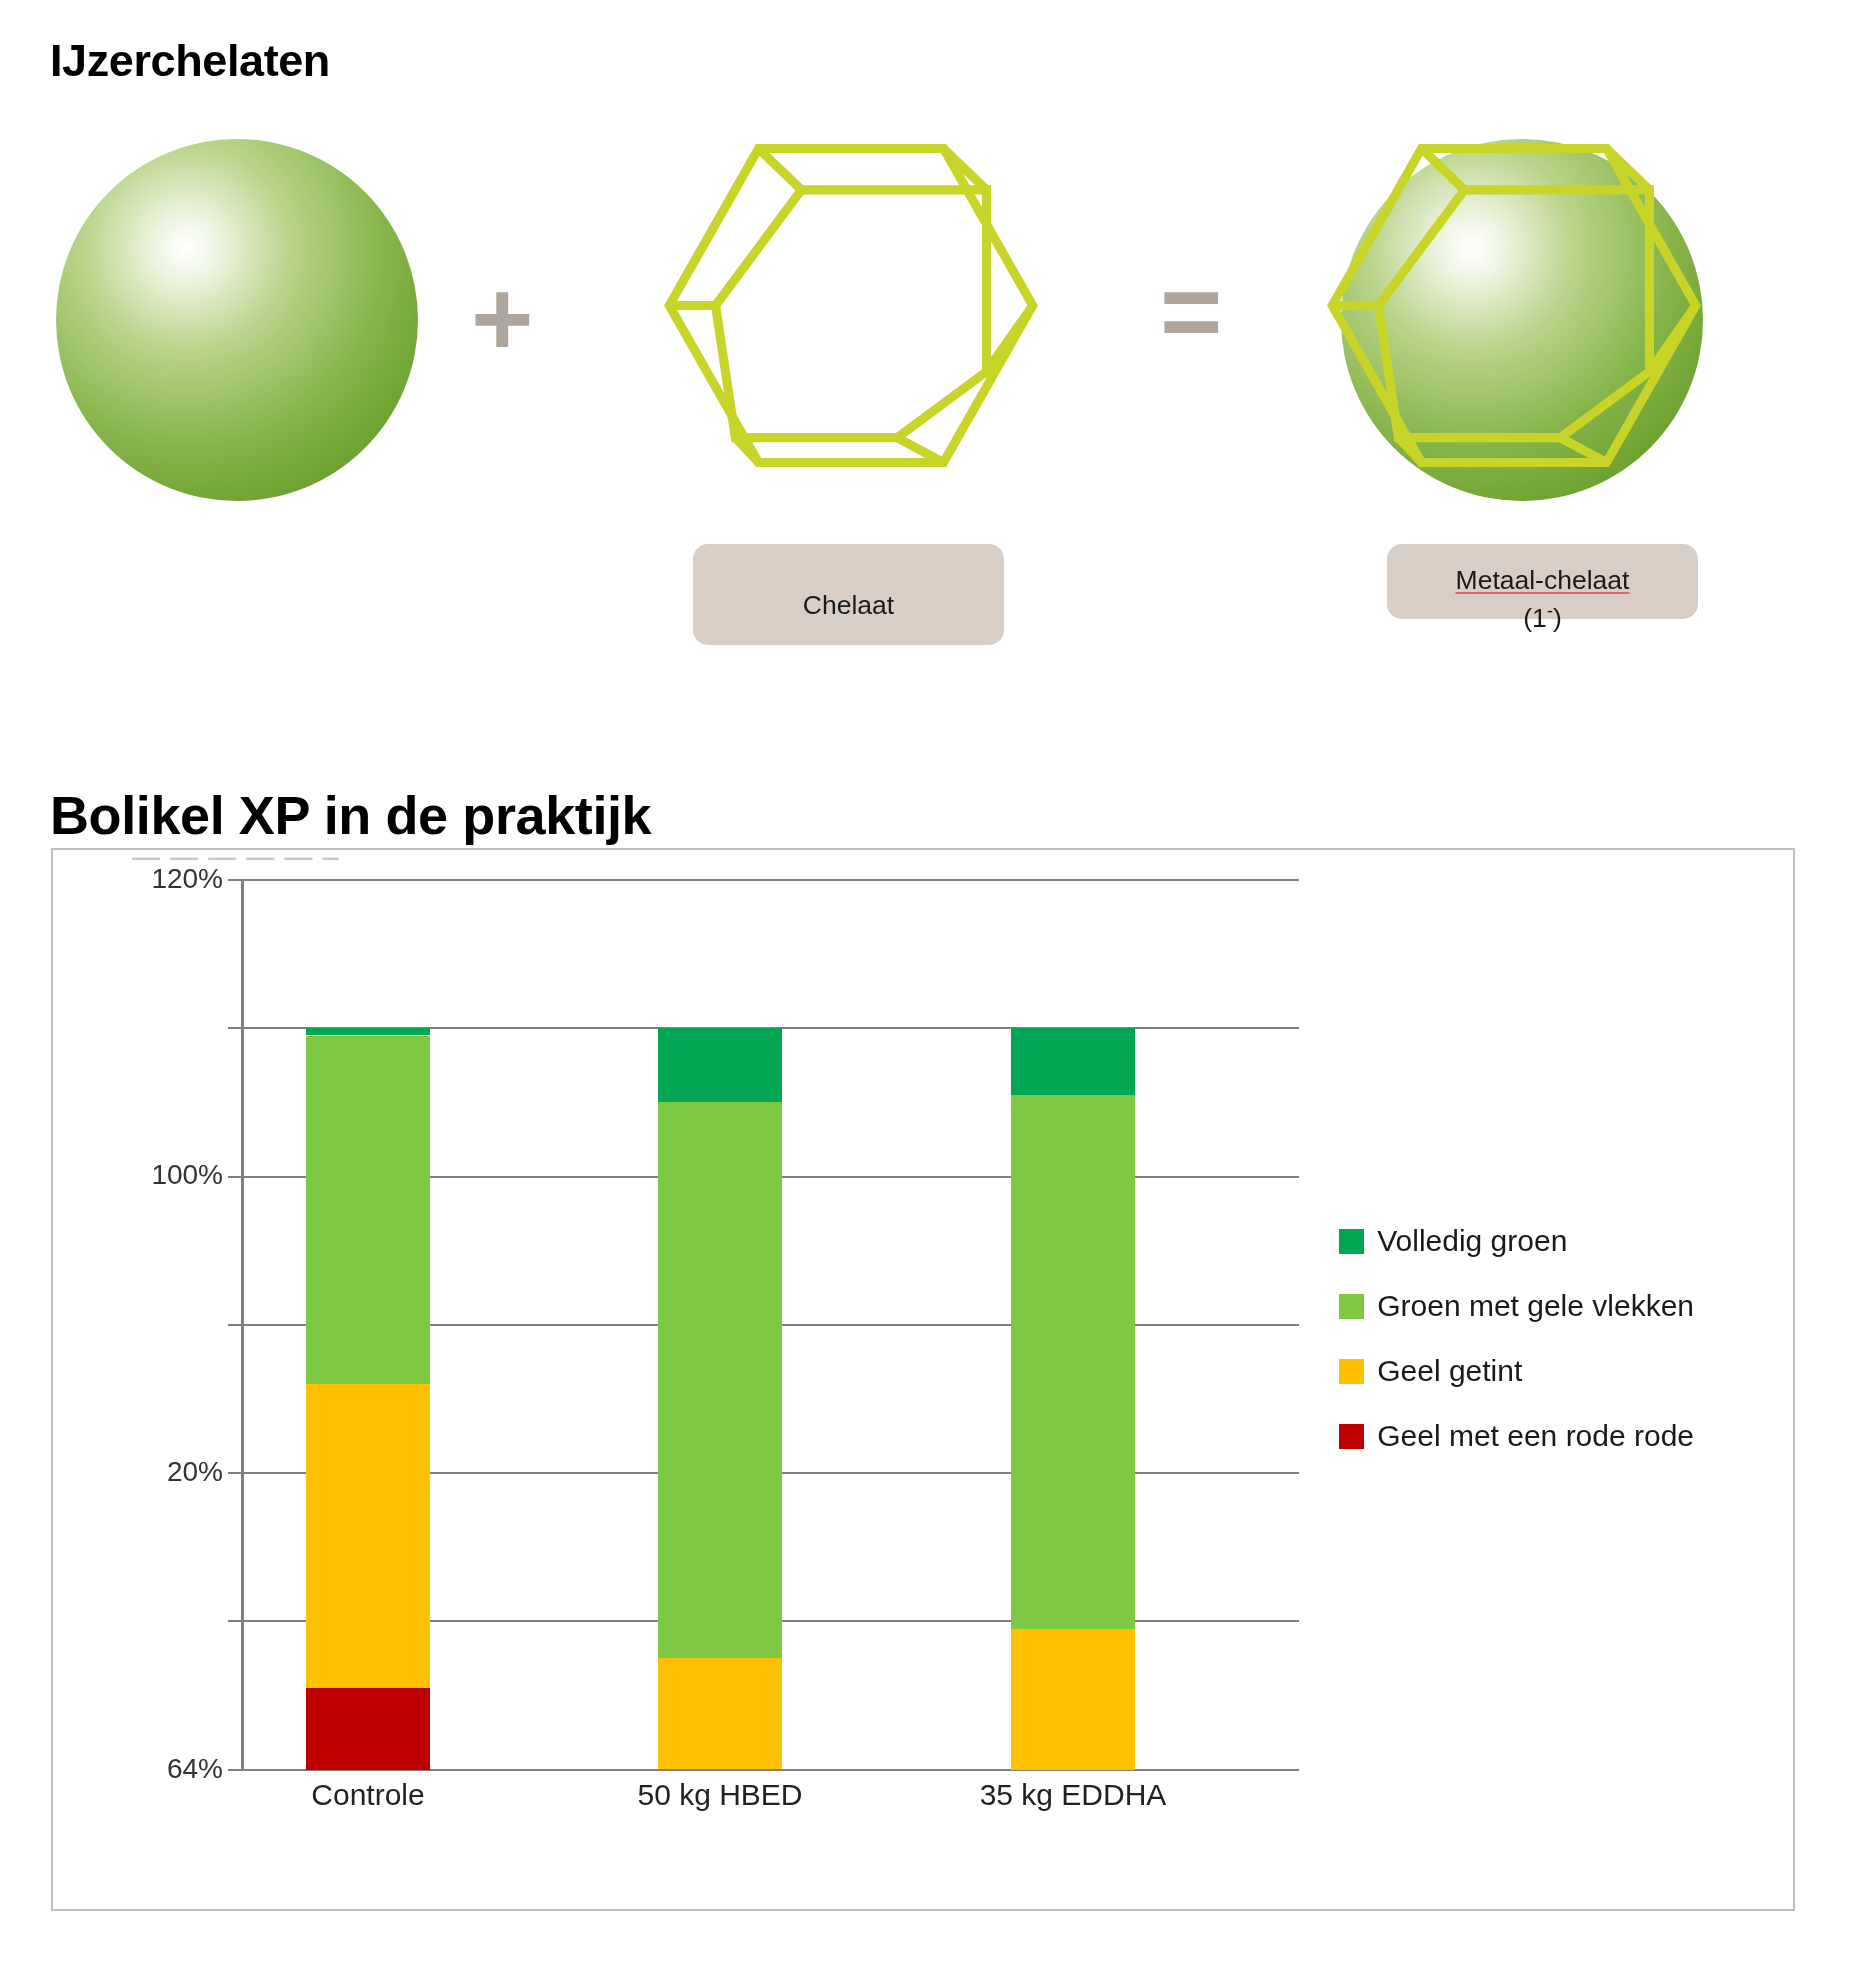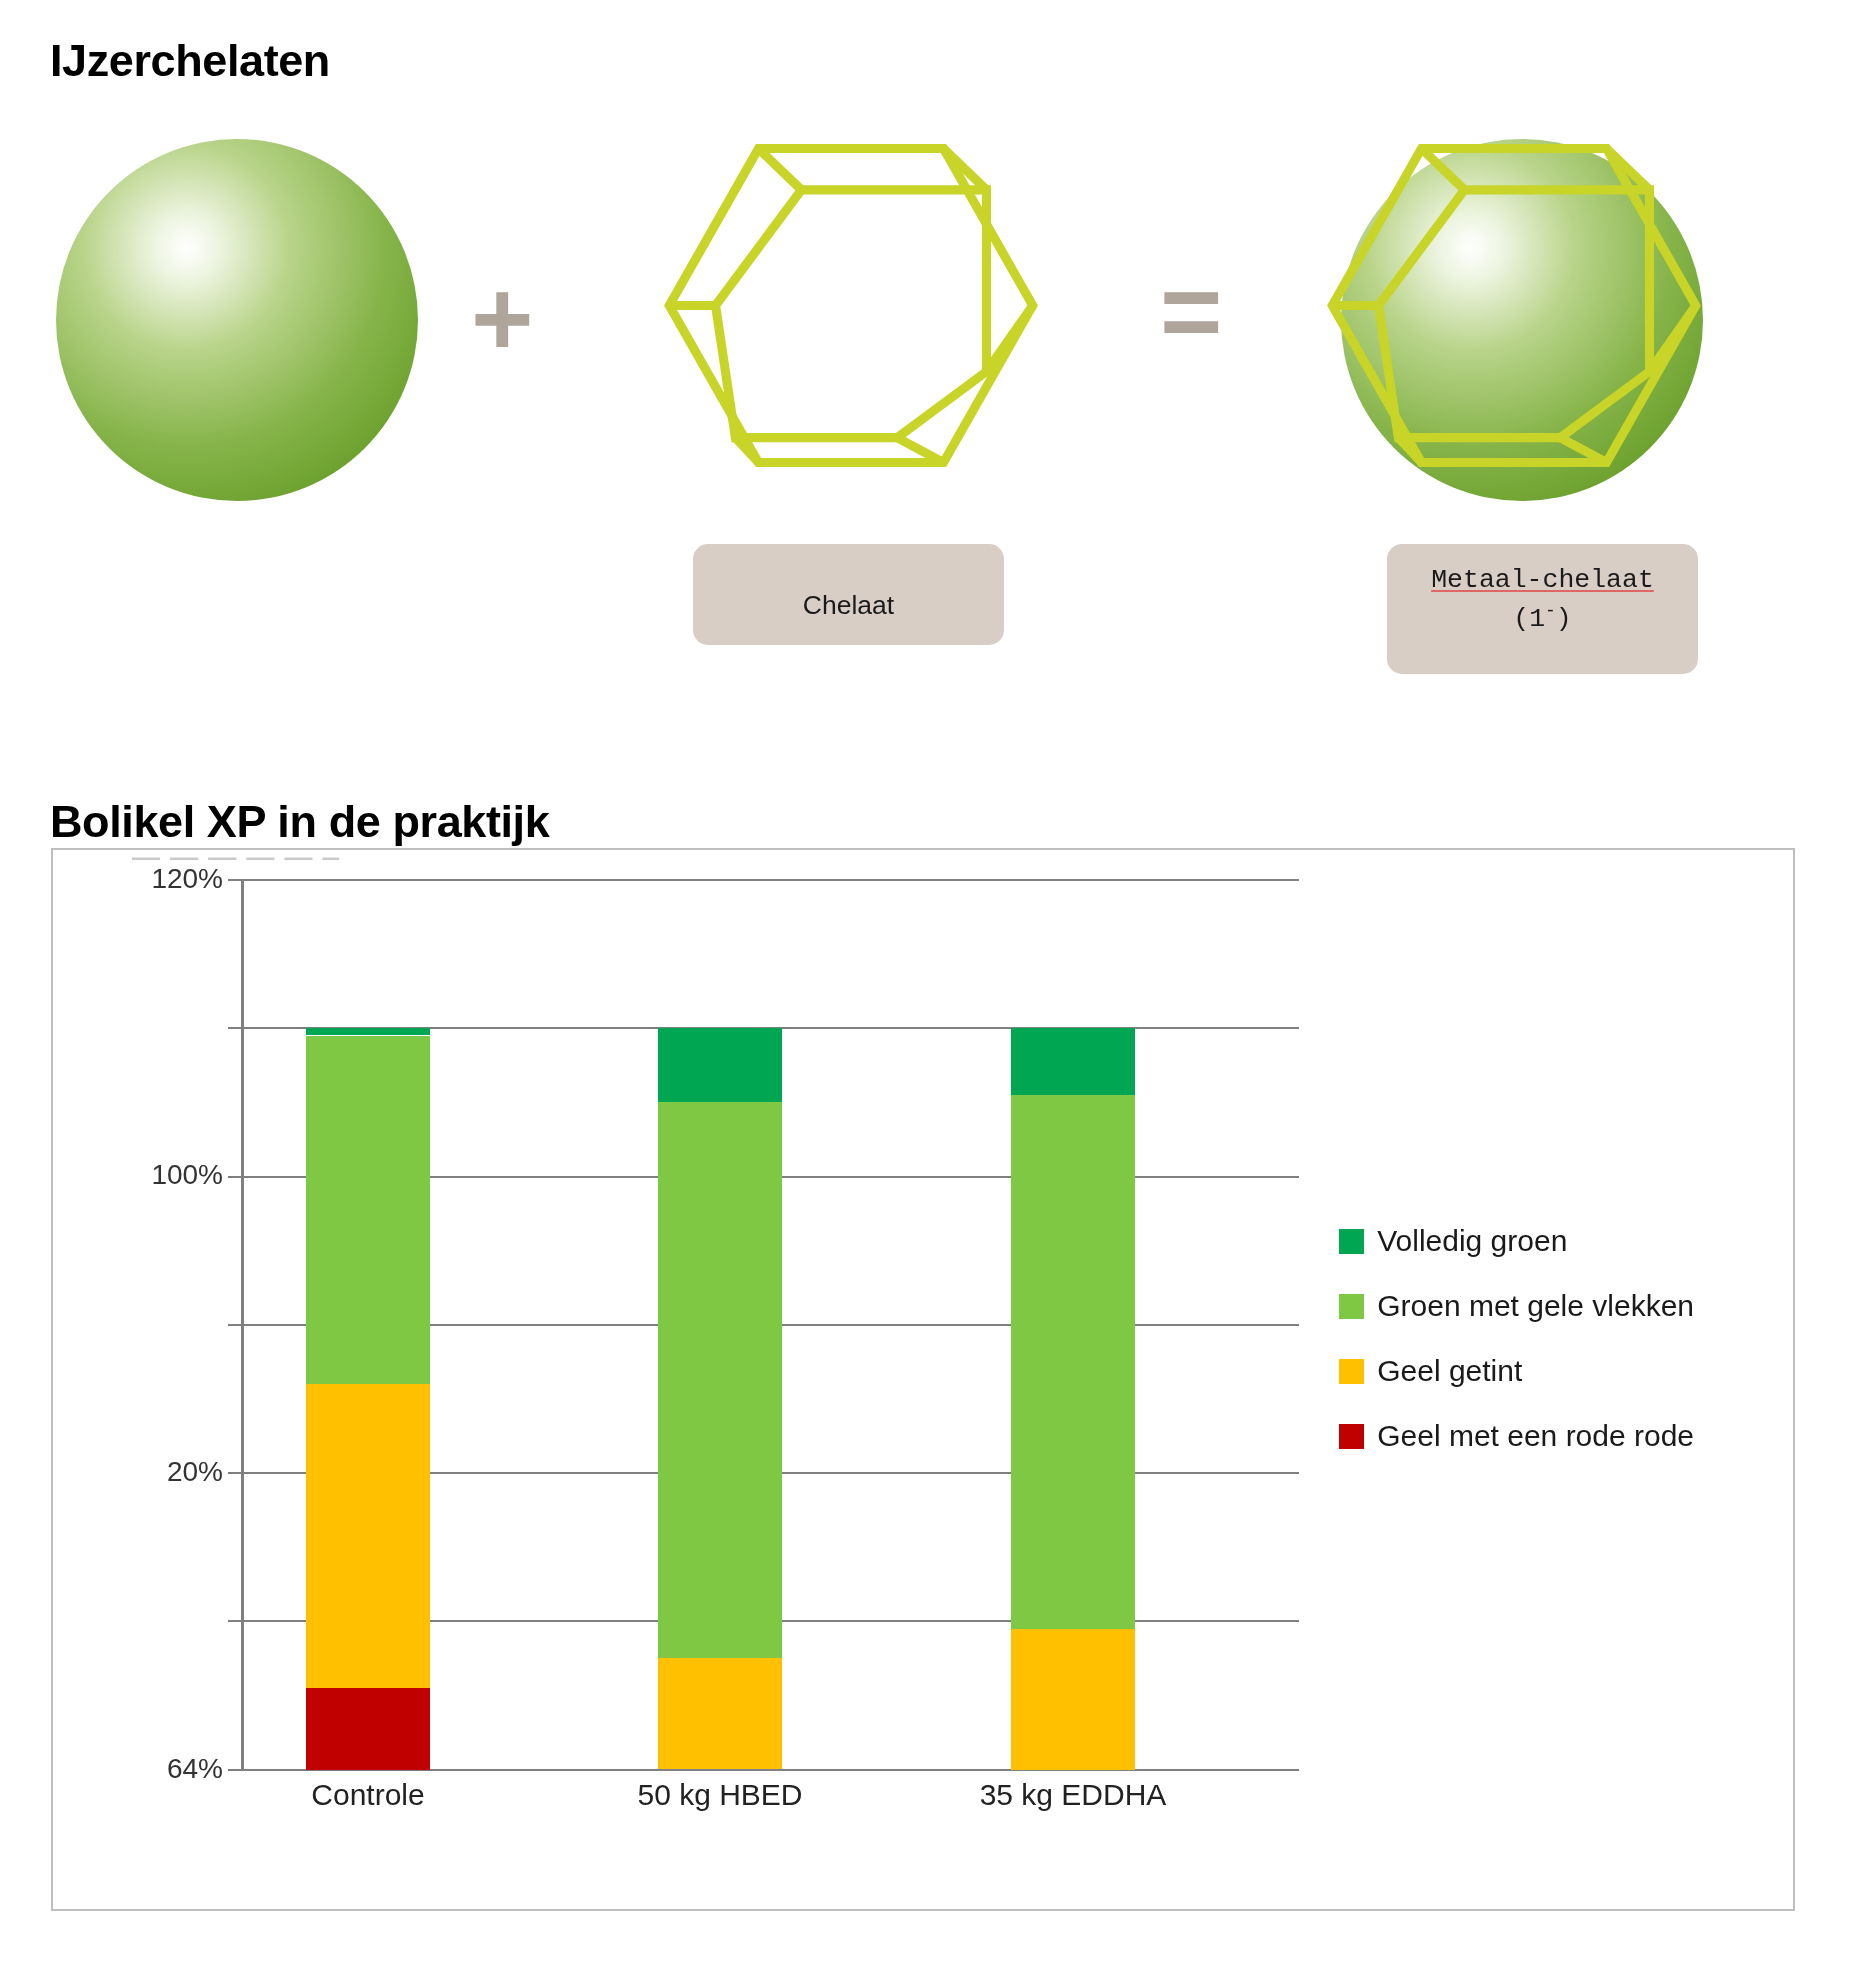--- a/index.html
+++ b/index.html
@@ -94,29 +94,28 @@
   }
   .label-chip .underlined {
     text-decoration: underline;
     text-decoration-color: #e06666;
     text-decoration-style: solid;
     text-underline-offset: 3.3px;
   }
   #metal-ion-label  { left: 76px;  top: 544px; width: 311px; height: 101px; }
   #chelate-label    { left: 693px; top: 544px; width: 311px; height: 101px;
                       display:flex; align-items:flex-end; justify-content:center; }
-  #metal-chelate-label { left: 1387px; top: 544px; width: 311px; height: 130px; font-family: Liberation Mono, monospace; }
+  #metal-chelate-label { left: 1387px; top: 544px; width: 311px; height: 75px; }
   sup { font-size: 0.68em; }
 
   
   #chart-title {
     left: 50px;
     top: 784px;
-    font-size: 45px;
-    margin-top: 12px;
+    font-size: 54px;
   }
   #chart-card {
     position: absolute;
     left: 51px;
     top: 848px;
     width: 1744px;
     height: 1063px;
     border: 2.5px solid #bfbfbf;
     box-sizing: border-box;
     background: #ffffff;

